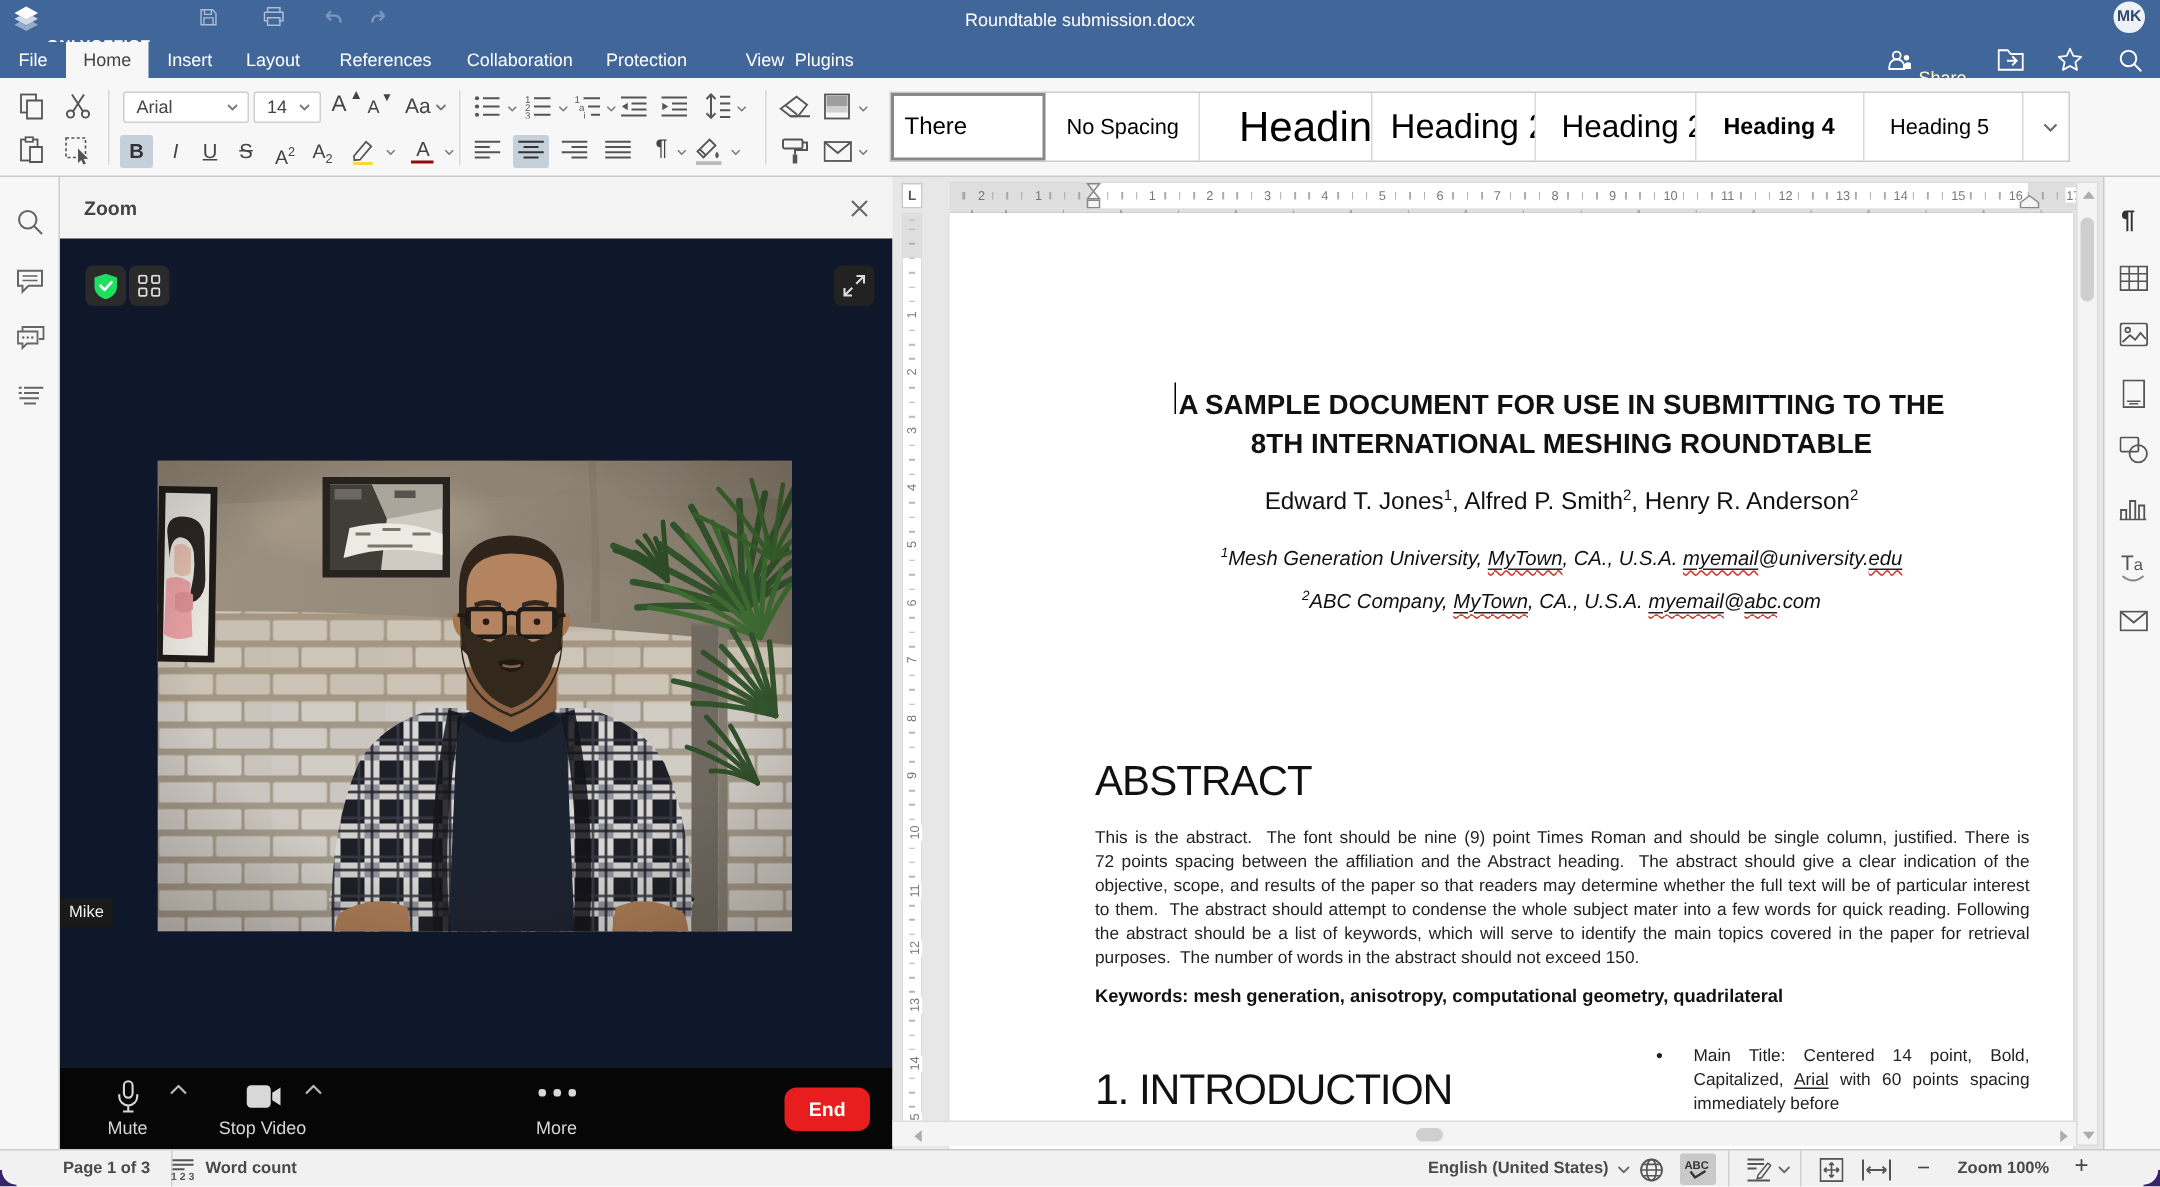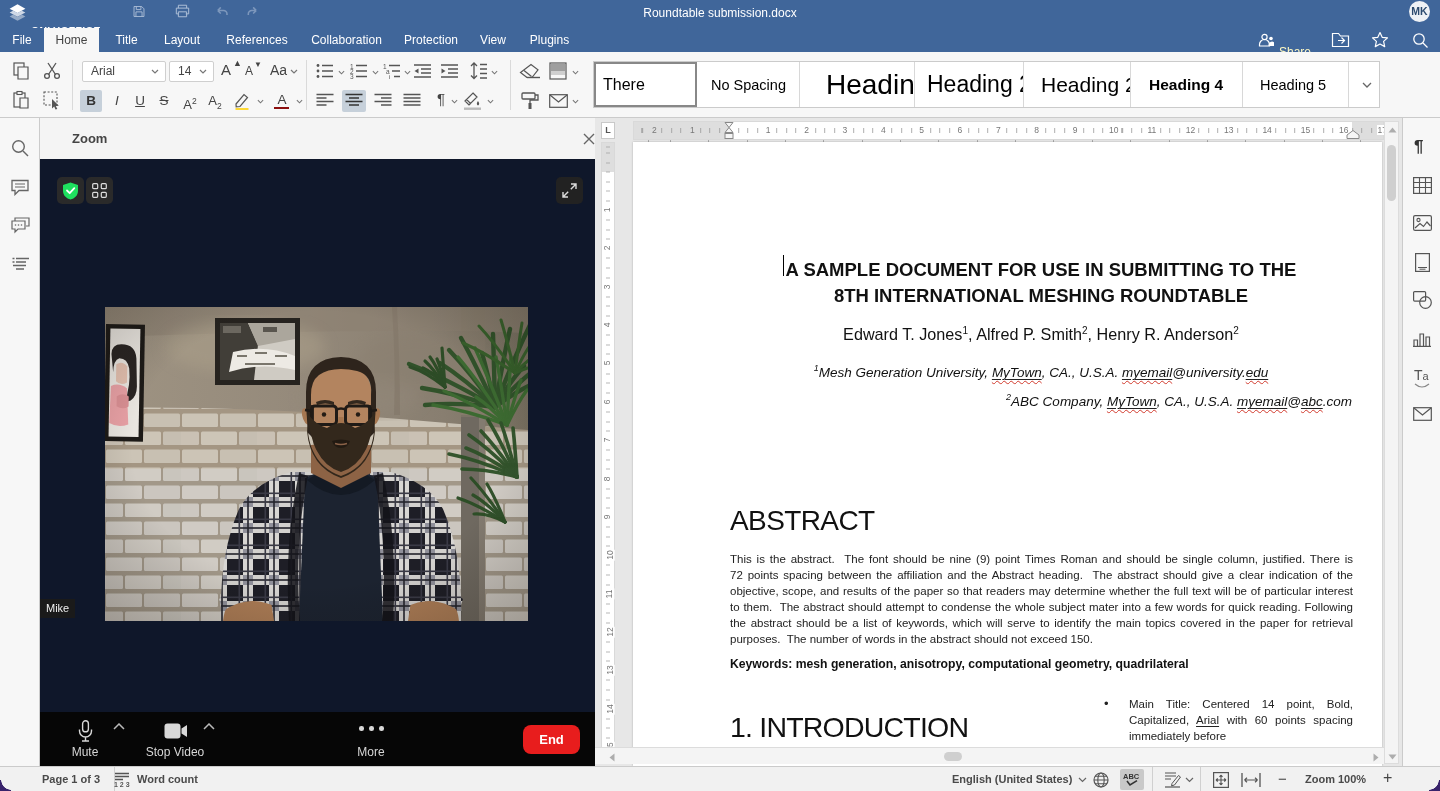--- a/index.html
+++ b/index.html
@@ -16,21 +16,21 @@
   .combo { position:absolute; background:#fff; border:1px solid #cfcfcf; border-radius:2px; font-size:12px; color:#444; }
   .chev { position:absolute; width:7px; height:7px; }
   .activebtn { background:#c6d0da; border-radius:2px; }
   
   #gallery { position:absolute; left:593px; top:9px; width:787px; height:47px; background:#fff; border:1px solid #cbcbcb; }
   .gcell { position:absolute; top:0; height:45px; border-right:1px solid #d8d8d8; overflow:hidden; white-space:nowrap; display:flex; align-items:center; color:#000; }
   
   #leftbar { position:absolute; left:0; top:118px; width:40px; height:648px; background:#f7f7f7; border-right:1px solid #cbcbcb; }
   
   #zoompanel { position:absolute; left:40px; top:118px; width:555px; height:648px; background:#f4f4f4; }
-  #zoomhead { position:absolute; left:16px; top:0; width:555px; height:41px; }
+  #zoomhead { position:absolute; left:0; top:0; width:555px; height:41px; }
   #zoomvideo { position:absolute; left:0; top:41px; width:555px; height:553px; background:#0f172a; overflow:hidden; }
   #zoombar { position:absolute; left:0; top:594px; width:555px; height:54px; background:#060606; }
   .zbtn-label { color:#d6d6d6; font-size:12px; text-align:center; }
   
   #docarea { position:absolute; left:595px; top:118px; width:807px; height:648px; background:#e7e7e7; }
   #rightbar { position:absolute; left:1402px; top:118px; width:38px; height:648px; background:#f7f7f7; border-left:1px solid #cbcbcb; }
   
   #statusbar { position:absolute; left:0; top:766px; width:1440px; height:25px; background:#f1f1f1; border-top:1px solid #cbcbcb; font-size:11px; color:#444; }
   .rul-num { position:absolute; font-size:8.5px; color:#777; background:#fff; padding:0 1px; }
   .jl { text-align:justify; text-align-last:justify; }
@@ -65,26 +65,26 @@
 
     <svg class="abs" style="left:246px;top:7px;opacity:.45" width="15" height="9" viewBox="0 0 18 13">
       <path d="M13 5 L8.5 0.5 M13 5 L8.5 9.5 M13 5 H6.5 a5 5 0 0 0 -5 5 v1.5" fill="none" stroke="#c8d4e6" stroke-width="2.2"></path>
     </svg>
     <div class="abs" style="left:0;top:6px;width:1440px;text-align:center;color:#fff;font-size:12px">Roundtable submission.docx</div>
     <div class="abs" style="left:1409px;top:1px;width:21px;height:21px;border-radius:50%;background:#eef1f5;color:#2c4a6e;font-size:10.5px;font-weight:bold;text-align:center;line-height:21px">MK</div>
   </div>
   <div id="hdr2">
     <div class="tab" style="left:8px;width:28px">File</div>
     <div class="tab" style="left:44px;width:55px;background:#f7f7f7;color:#444;">Home</div>
-    <div class="tab" style="left:107px;width:39px">Title</div>
+    <div class="tab" style="left:107px;width:39px">Insert</div>
     <div class="tab" style="left:158px;width:48px">Layout</div>
     <div class="tab" style="left:220px;width:74px">References</div>
     <div class="tab" style="left:305px;width:83px">Collaboration</div>
     <div class="tab" style="left:399px;width:64px">Protection</div>
-    <div class="tab" style="left:475px;width:36px">View</div>
+    <div class="tab" style="left:492px;width:36px">View</div>
     <div class="tab" style="left:524px;width:51px">Plugins</div>
 
     <svg class="abs" style="left:1258px;top:4px" width="17" height="16" viewBox="0 0 17 16">
       <circle cx="6.5" cy="5" r="2.6" fill="none" stroke="#fff" stroke-width="1.2"></circle>
       <path d="M1.5 14 v-1.5 a5 5 0 0 1 10 0 V14 z" fill="none" stroke="#fff" stroke-width="1.2"></path>
       <circle cx="13" cy="6.5" r="1.8" fill="#fff"></circle>
       <path d="M10.5 14 v-1 a3.5 3.5 0 0 1 5.5 -2.8 V14 z" fill="#fff"></path>
     </svg>
     <div class="abs" style="left:1279px;top:17px;color:#fef9c3;font-size:12px">Share</div>
 
@@ -569,21 +569,21 @@
           <span class="rul-num" style="left:2px;top:560.6px;transform:rotate(-90deg)">14</span>
           <span class="rul-num" style="left:2px;top:599.0px;transform:rotate(-90deg)">15</span>
         </div>
       </div>
 
     <div class="abs" style="left:38px;top:24px;width:749px;height:624px;background:#fff;box-shadow:0 0 2px rgba(0,0,0,.25)" id="page">
       <div class="abs" style="left:150px;top:113px;width:1.4px;height:21px;background:#000"></div>
       <div class="abs" style="left:97px;top:115px;width:622px;text-align:center;font-size:18.5px;font-weight:bold;line-height:25.6px;color:#111">A SAMPLE DOCUMENT FOR USE IN SUBMITTING TO THE<br>8TH INTERNATIONAL MESHING ROUNDTABLE</div>
       <div class="abs" style="left:97px;top:183px;width:622px;text-align:center;font-size:16.2px;color:#111">Edward T. Jones<sup style="font-size:10px">1</sup>, Alfred P. Smith<sup style="font-size:10px">2</sup>, Henry R. Anderson<sup style="font-size:10px">2</sup></div>
       <div class="abs" style="left:97px;top:221px;width:622px;text-align:center;font-size:13.5px;font-style:italic;color:#111"><sup style="font-size:9px">1</sup>Mesh Generation University, <u class="sp"><span class="wav">MyTown</span></u>, CA., U.S.A. <u class="sp"><span class="wav">myemail</span></u>@university.<u class="sp"><span class="wav">edu</span></u></div>
-      <div class="abs" style="left:97px;top:250px;width:622px;text-align:right;font-size:13.5px;font-style:italic;color:#111"><sup style="font-size:9px">2</sup>ABC Company, <u class="sp"><span class="wav">MyTown</span></u>, CA., U.S.A. <u class="sp"><span class="wav">myemail</span></u>@<u class="sp"><span class="wav">abc</span></u>.com</div>
+      <div class="abs" style="left:97px;top:250px;width:622px;text-align:center;font-size:13.5px;font-style:italic;color:#111"><sup style="font-size:9px">2</sup>ABC Company, <u class="sp"><span class="wav">MyTown</span></u>, CA., U.S.A. <u class="sp"><span class="wav">myemail</span></u>@<u class="sp"><span class="wav">abc</span></u>.com</div>
       <div class="abs" style="left:97px;top:363px;font-size:28px;color:#111;letter-spacing:-0.6px">ABSTRACT</div>
       <div class="abs" style="left:97px;top:409px;width:623px;font-size:11.5px;color:#222;line-height:16px">
         <div class="jl">This is the abstract.&nbsp; The font should be nine (9) point Times Roman and should be single column, justified. There is</div>
         <div class="jl">72 points spacing between the affiliation and the Abstract heading.&nbsp; The abstract should give a clear indication of the</div>
         <div class="jl">objective, scope, and results of the paper so that readers may determine whether the full text will be of particular interest</div>
         <div class="jl">to them.&nbsp; The abstract should attempt to condense the whole subject mater into a few words for quick reading. Following</div>
         <div class="jl">the abstract should be a list of keywords, which will serve to identify the main topics covered in the paper for retrieval</div>
         <div>purposes.&nbsp; The number of words in the abstract should not exceed 150.</div>
       </div>
       <div class="abs" style="left:97px;top:515px;font-size:12.2px;font-weight:bold;color:#111">Keywords: mesh generation, anisotropy, computational geometry, quadrilateral</div>

